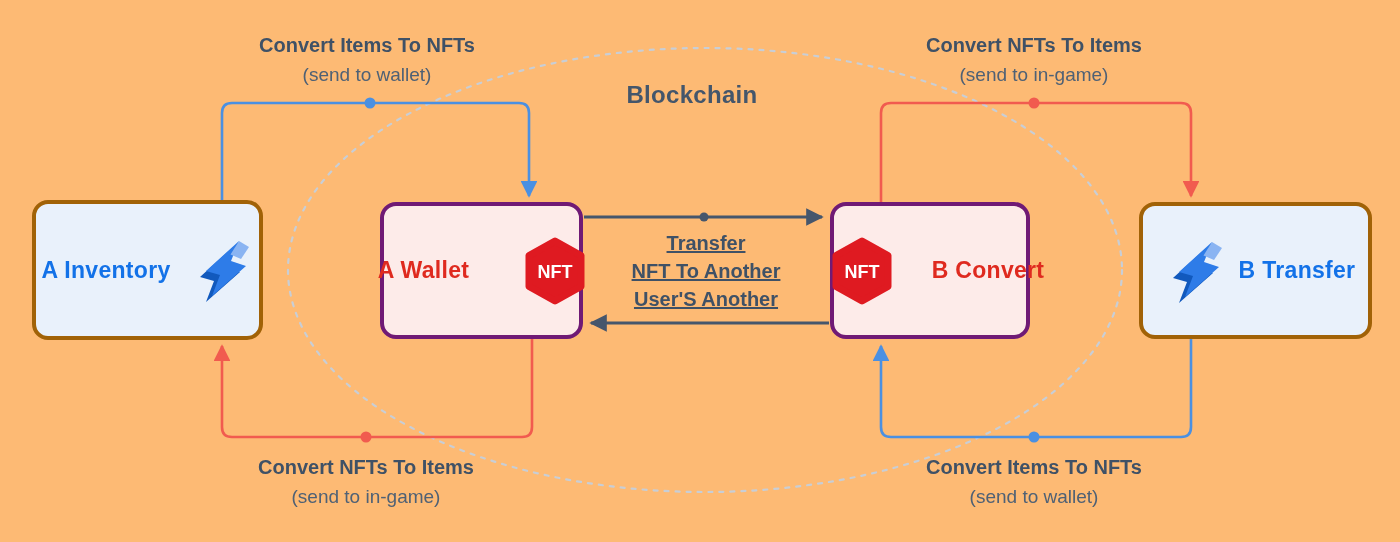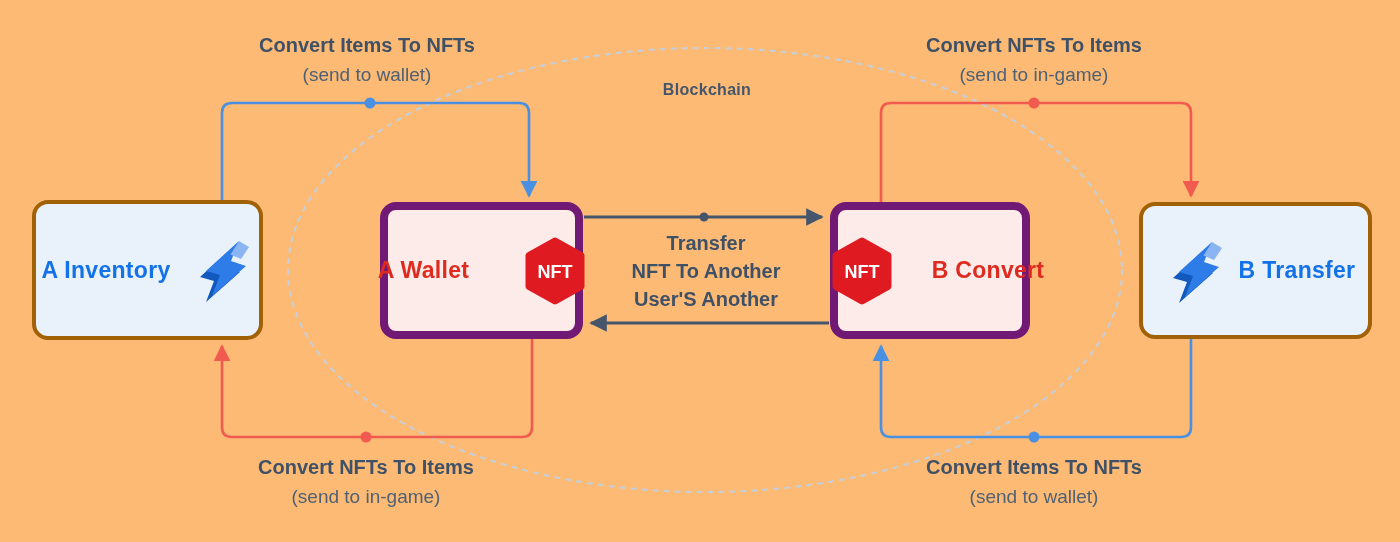--- a/index.html
+++ b/index.html
@@ -16,21 +16,21 @@
   .node {
     position: absolute;
     display: flex;
     align-items: center;
     justify-content: center;
     gap: 13px;
     border-radius: 16px;
     box-sizing: border-box;
   }
   .node.blue  { background: #E9F1FB; border: 4px solid #a16207; }
-  .node.red   { background: #FDEBE9; border: 8px solid #701a75; gap: 40px; }
+  .node.red   { background: #FDEBE9; border: 4px solid #701a75; gap: 40px; }
   .node-label { font-weight: bold; font-size: 23px; letter-spacing: 0.3px; white-space: nowrap; }
   .node.blue .node-label { color: #1372E8; }
   .node.red  .node-label { color: #DF2A1F; }
 
   #node-a-inventory { left: 32px;   top: 200px; width: 231px; height: 140px; }
   #node-a-wallet    { left: 380px;  top: 202px; width: 203px; height: 137px; }
   #node-b-wallet    { left: 830px;  top: 202px; width: 200px; height: 137px; }
   #node-b-inventory { left: 1139px; top: 202px; width: 233px; height: 137px; }
 
   .icon { display: inline-flex; line-height: 0; padding-left: 16px; }
@@ -44,37 +44,38 @@
   .flow-title { font-weight: bold; font-size: 20px; color: #3F5166; }
   .flow-sub   { font-weight: normal; font-size: 19px; color: #4F6175; margin-top: 7px; }
 
   #flow-top-left     { left: 367px;  top: 34px;  }
   #flow-top-right    { left: 1034px; top: 34px;  }
   #flow-bottom-left  { left: 366px;  top: 456px; }
   #flow-bottom-right { left: 1034px; top: 456px; }
 
   .blockchain-label {
     position: absolute;
-    left: 707px; top: 81px;
+    left: 692px; top: 81px;
     transform: translateX(-50%);
     font-weight: bold;
-    font-size: 16px;
+    font-size: 24px;
     color: #44566B;
     letter-spacing: 0.3px;
   }
   .transfer-label {
     position: absolute;
     left: 706px; top: 229px;
     transform: translateX(-50%);
     text-align: center;
     font-weight: bold;
     font-size: 20px;
     line-height: 28px;
     color: #3F5166;
     white-space: nowrap;
+    text-decoration: underline;
   }
 </style>
 </head>
 <body>
 
 <div class="stage">
 
   <svg class="wires" viewBox="0 0 1400 542">
     <defs>
       <marker id="arr-blue" viewBox="0 0 10 10" refX="9" refY="5" markerWidth="6.5" markerHeight="6.5" orient="auto">

